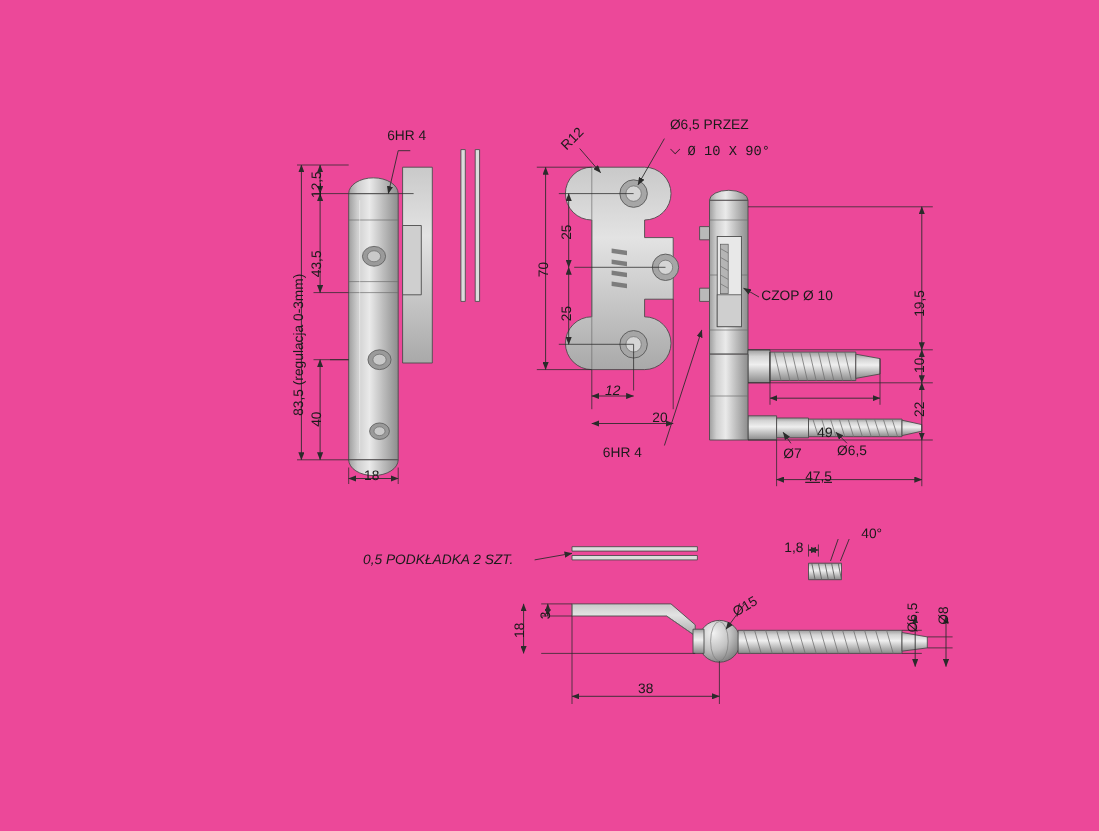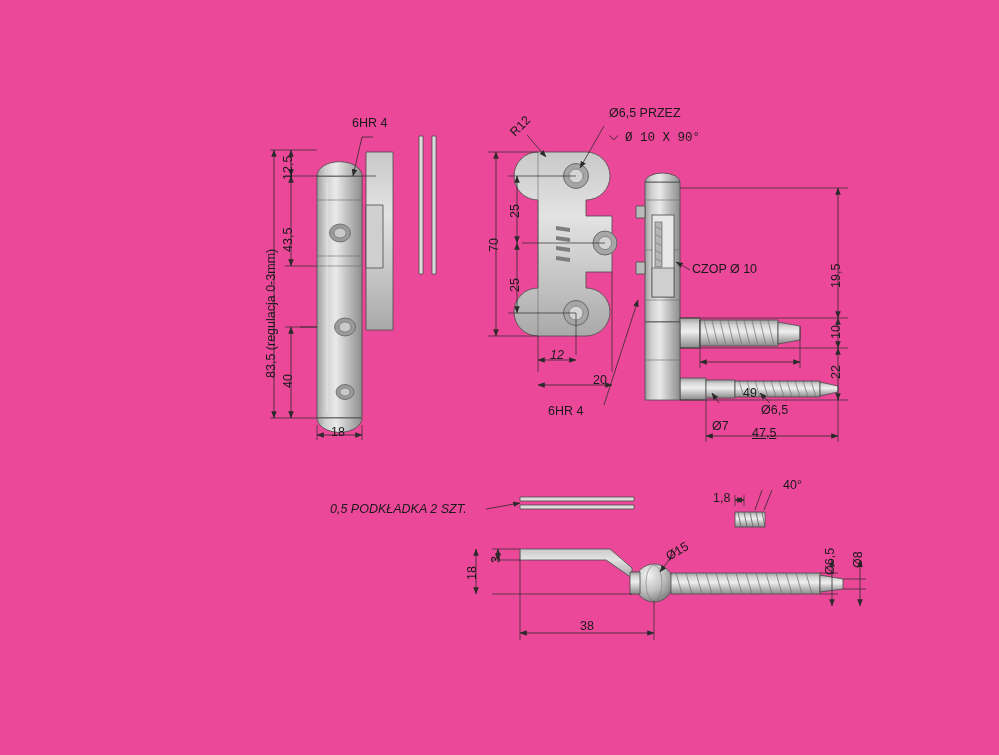--- a/index.html
+++ b/index.html
@@ -318,23 +318,23 @@
   <div class="lbl rot90" style="left:509px; top:218px;">25</div>
   <div class="lbl rot90" style="left:509px; top:292px;">25</div>
   <div class="lbl" style="left:692px; top:263px;">CZOP Ø 10</div>
   <div class="lbl rot90" style="left:830px; top:288px;">19,5</div>
   <div class="lbl rot90" style="left:830px; top:339px;">10</div>
   <div class="lbl rot90" style="left:830px; top:379px;">22</div>
   <div class="lbl" style="left:743px; top:351px;margin-top:36px;">49</div>
   <div class="lbl" style="left:550px; top:349px;font-style:italic;">12</div>
   <div class="lbl" style="left:568px; top:374px;margin-left:25px;">20</div>
   <div class="lbl" style="left:548px; top:405px;">6HR 4</div>
-  <div class="lbl" style="left:712px; top:420px;">Ø7</div>
+  <div class="lbl" style="left:712px; top:406px;">Ø7</div>
   <div class="lbl" style="left:761px; top:404px;">Ø6,5</div>
-  <div class="lbl" style="left:752px; top:427px;text-decoration:underline;">47,5</div>
+  <div class="lbl" style="left:732px; top:427px;text-decoration:underline;">47,5</div>
 
   <div class="lbl" style="left:330px; top:503px;font-style:italic;">0,5 PODKŁADKA 2 SZT.</div>
   <div class="lbl" style="left:783px; top:479px;">40°</div>
   <div class="lbl" style="left:713px; top:492px;">1,8</div>
   <div class="lbl rot90" style="left:466px; top:580px;">18</div>
   <div class="lbl rot90" style="left:490px; top:563px;">3</div>
   <div class="lbl rot30" style="left:664px; top:552px;">Ø15</div>
   <div class="lbl" style="left:580px; top:620px;">38</div>
   <div class="lbl rot90" style="left:824px; top:575px;">Ø6,5</div>
   <div class="lbl rot90" style="left:852px; top:568px;">Ø8</div>

